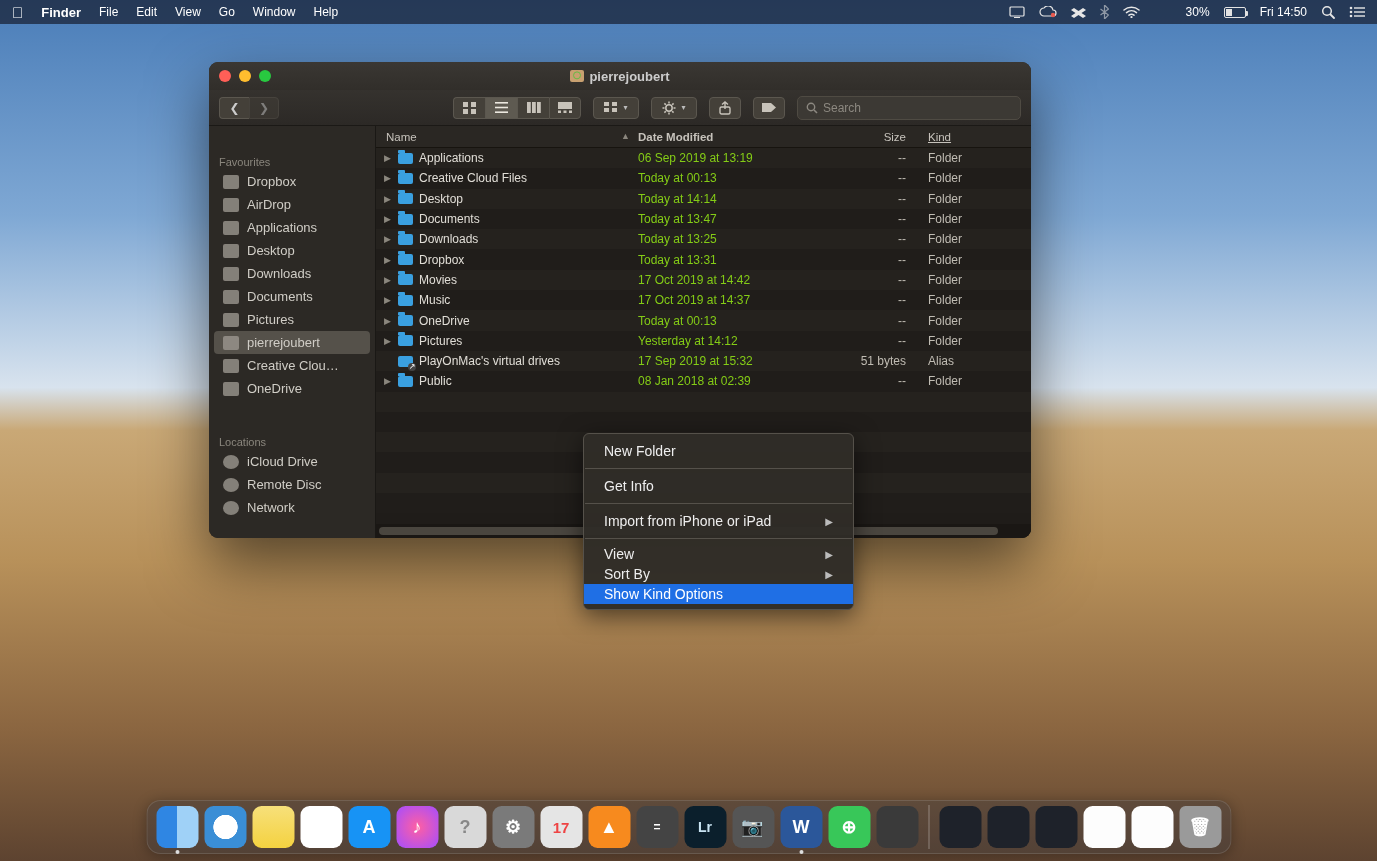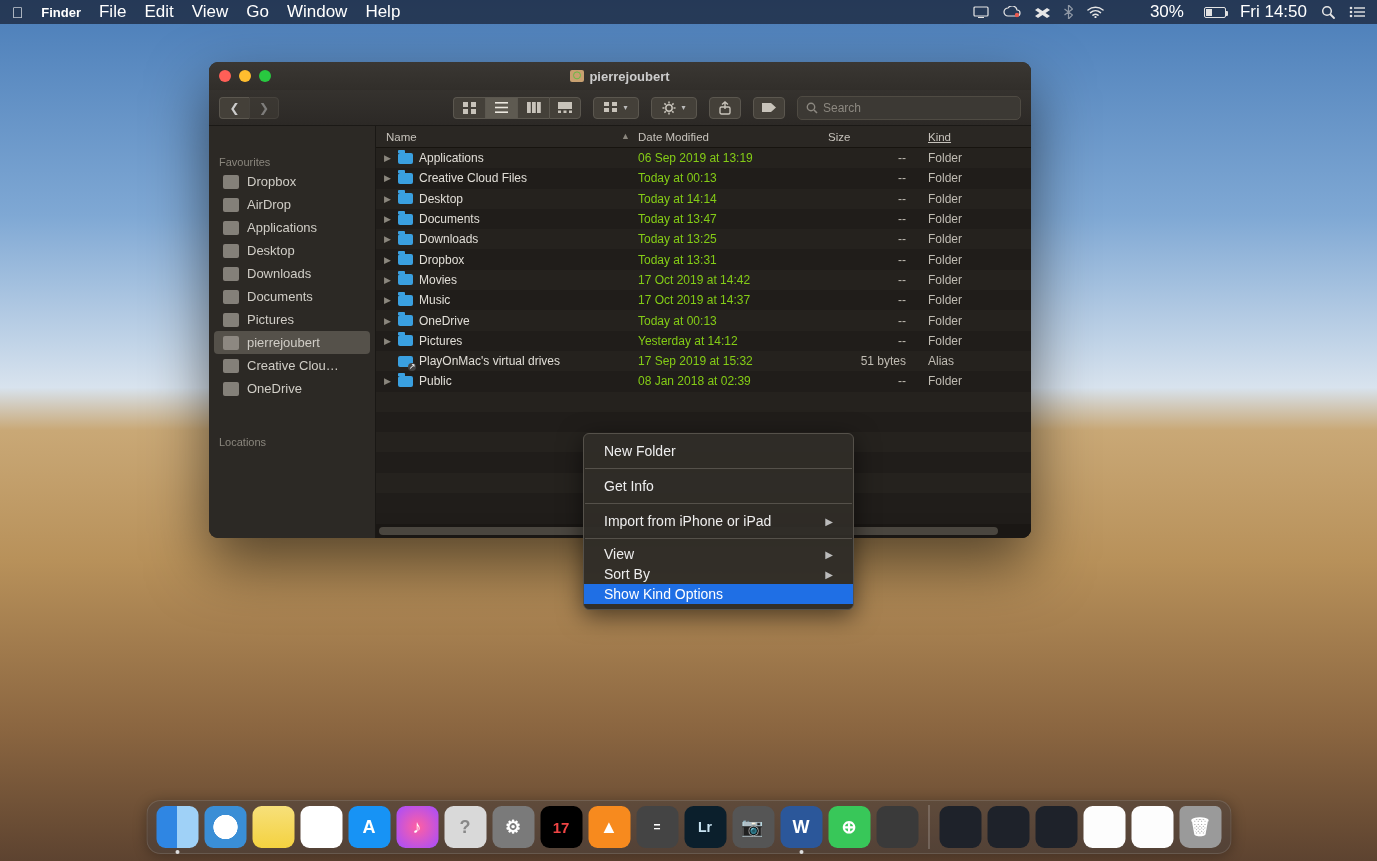--- a/index.html
+++ b/index.html
@@ -104,22 +104,22 @@
 
 
 .list-area { flex:1; display:flex; flex-direction:column; background:#1f1c19; }
 .cols {
   height: 22px; display:flex; align-items:center;
   font-size:11.5px; color:#c6c2bb;
   background:#2a2723; border-bottom:1px solid #17140f;
 }
 .col-name { width: 262px; padding-left:10px; display:flex; align-items:flex-start; gap:6px;}
 .col-name .sort { margin-left:auto; margin-right:8px; color:#8a867d; font-size:9px; }
-.col-date { width: 190px; }
-.col-size { width: 94px; padding-right:16px; }
+.col-date { width: 190px; font-weight: bold; }
+.col-size { width: 94px; text-align:right; padding-right:16px; }
 .col-kind { flex:1; padding-left:6px;text-decoration:underline; }
 
 .rows { flex:1; overflow:hidden; }
 .row {
   display:flex; align-items:center;
   height: 20.3px; font-size:12px; color:#e0ddd6;
 }
 .row:nth-child(odd) { background:#25221e; }
 .row:nth-child(even){ background:#201d1a; }
 .r-name { width:262px; display:flex; align-items:center; gap:6px; padding-left:8px;}
@@ -188,40 +188,40 @@
 }
 .dock-sep { width:1px; height:44px; background:rgba(255,255,255,.35); margin:0 4px;}
 .di-finder{ background:linear-gradient(90deg,#2f86e3 50%, #9fd1f7 50%); }
 .di-safari{ background: radial-gradient(circle,#fff 40%, #3a8ed6 42%);}
 .di-notes{ background:linear-gradient(#f7e07a,#f4d240); }
 .di-photos{ background:#fff; }
 .di-appstore{ background:#1793f5;}
 .di-itunes{ background:radial-gradient(circle,#ff5fa2,#a44dff);}
 .di-help{ background:#d9d9d9; color:#888;}
 .di-sysprefs{ background:#7a7a7a;}
-.di-cal{ background:#000000; color:#e44;}
+.di-cal{ background:#e5e5e5; color:#e44;}
 .di-vlc{ background:#f78a1e;}
 .di-calc{ background:#444;}
 .di-lightroom{ background:#0b1f2c; color:#c9e3f2; font-size:14px;}
 .di-hdd{ background:#555;}
 .di-word{ background:#2b579a;}
 .di-maps{ background:#38c759;}
 .di-hanger{ background:#3a3a3a;}
 .di-dark1{ background:#1e222a;}
 .di-dark2{ background:#1e222a;}
 .di-dark3{ background:#1e222a;}
 .di-dark4{ background:#fdfdfd;}
 .di-dark5{ background:#fdfdfd;}
 .di-trash{ background:#9a9a9a; border-radius:6px 6px 10px 10px;}
 
 svg { display:block; }
-.mutext { font-size:17px;text-align:right; }
-
-
-.battery { display:inline-flex; align-items:center; gap:20px;margin-left:32px;}
+.mutext { font-size:12px;text-align:right; }
+
+
+.battery { display:inline-flex; align-items:center; gap:14px;margin-left:32px;}
 .battery-shell{ width:22px; height:11px; border:1px solid #e2e2e2; border-radius:2px; position:relative;}
 .battery-shell::after{ content:""; position:absolute; right:-3px; top:3px; width:2px; height:5px; background:#e2e2e2; border-radius:0 1px 1px 0;}
 .battery-fill{ position:absolute; left:1px; top:1px; bottom:1px; width:30%; background:#e2e2e2;}
 </style>
 </head>
 <body>
 
 <div class="menubar">
   <div class="menubar-left">
     <span class="apple"></span>
@@ -422,20 +422,34 @@
             <span class="sb-icon"></span>
             <span>Creative Clou…</span>
           </div>
           <div class="sb-item">
             <span class="sb-icon"></span>
             <span>OneDrive</span>
           </div>
         </div>
       <div style="height:10px"></div>
       <div class="sidebar-section">Locations</div>
+      <div id="loc-list">
+          <div class="sb-item">
+            <span class="sb-icon cloud"></span>
+            <span>iCloud Drive</span>
+          </div>
+          <div class="sb-item">
+            <span class="sb-icon cloud"></span>
+            <span>Remote Disc</span>
+          </div>
+          <div class="sb-item">
+            <span class="sb-icon cloud"></span>
+            <span>Network</span>
+          </div>
+        </div>
     </div>
 
     <div class="list-area">
       <div class="cols">
         <div class="col-name">
             <span>Name</span>
             <span class="sort">▲</span>
           </div>
         <div class="col-date">Date Modified</div>
         <div class="col-size">Size</div>

